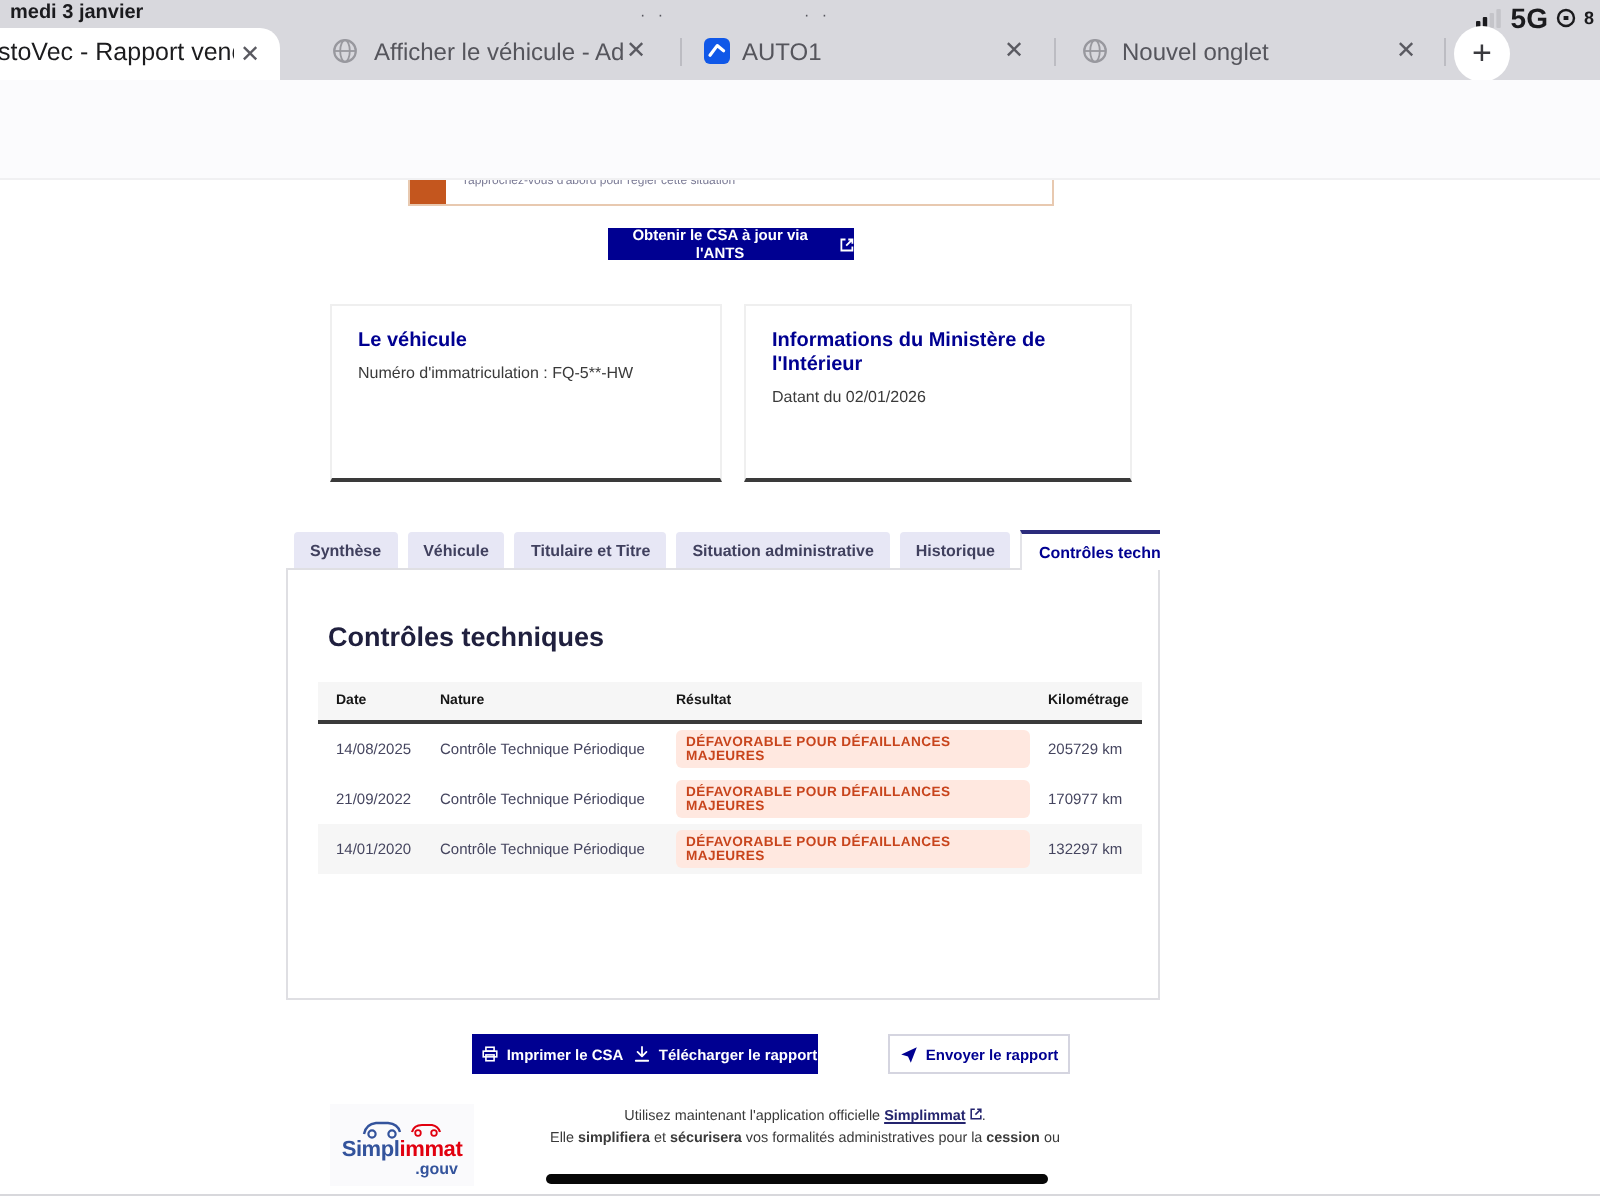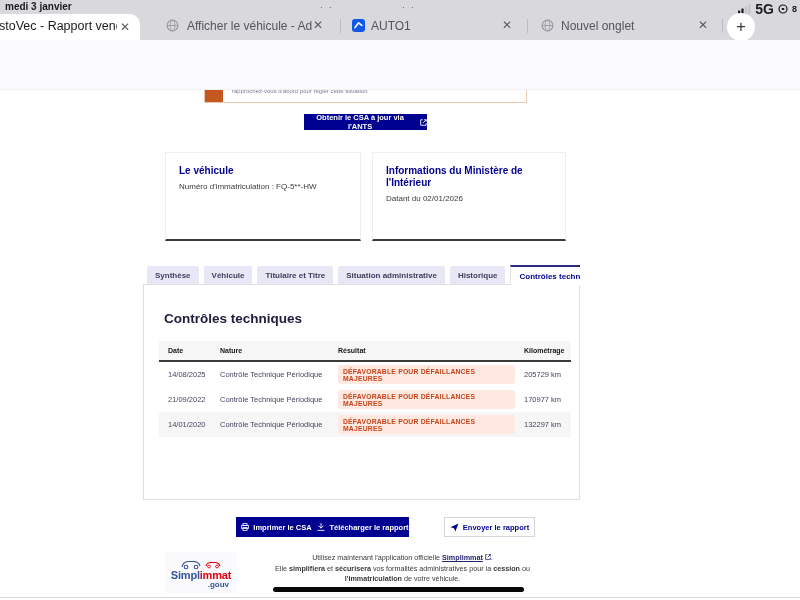--- a/index.html
+++ b/index.html
@@ -302,22 +302,19 @@
       <div>
         <span>Utilisez maintenant l'application officielle </span><span class="foot-link">Simplimmat</span>
         <svg width="6" height="6" viewBox="0 0 10 10" style="display:inline-block">
           <path d="M4,1 H1 V9 H9 V6" fill="none" stroke="#24246E" stroke-width="1.3"></path>
           <path d="M6,1 H9 V4 M9,1 L4.5,5.5" fill="none" stroke="#24246E" stroke-width="1.3"></path>
         </svg><span>.</span>
       </div>
       <div>
         <span>Elle </span><b>simplifiera</b><span> et </span><b>sécurisera</b><span> vos formalités administratives pour la </span><b>cession</b><span> ou</span>
       </div>
-      <div>
-        <b>l'immatriculation</b><span> de votre véhicule.</span>
-      </div>
     </div>
 
     <div class="homebar"></div>
     <div class="bottom-line"></div>
   </div>
 
 </div>
 
 </body></html>

